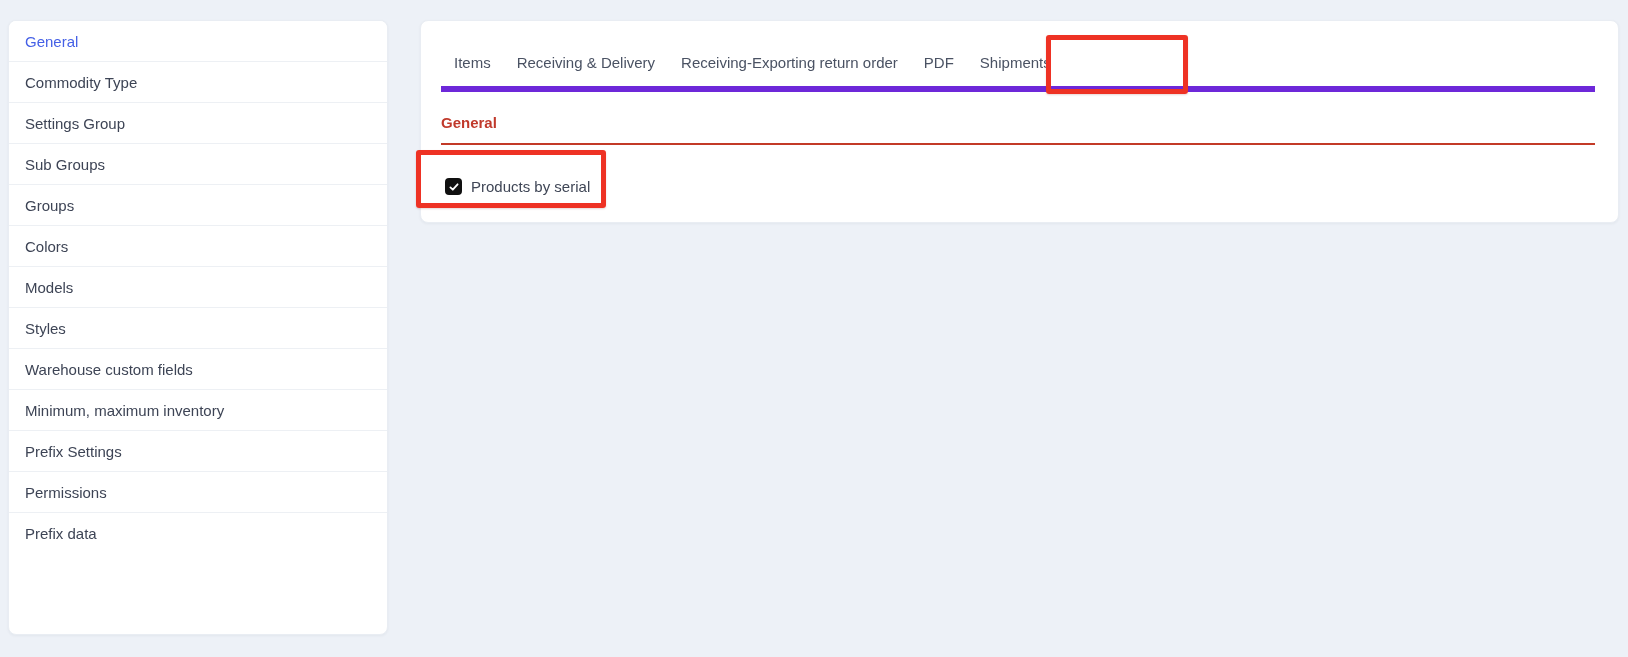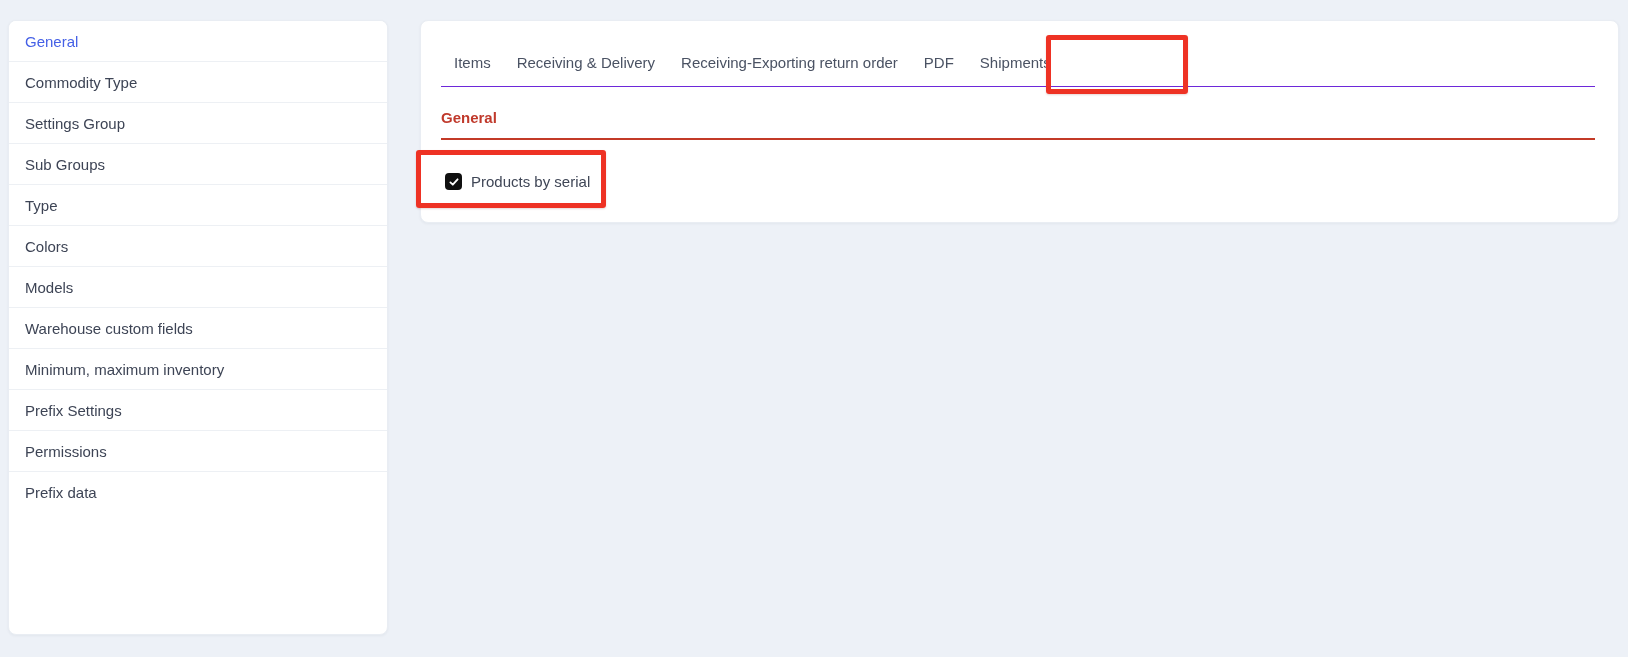--- a/index.html
+++ b/index.html
@@ -44,21 +44,21 @@
     width: 1199px; height: 203px;
     background: #ffffff;
     border: 1px solid #e9edf3;
     border-radius: 8px;
     box-shadow: 0 1px 3px rgba(20,30,55,0.05);
   }
   .tabs {
     display: flex;
     align-items: flex-end;
     margin: 31px 23px 0 20px;
-    border-bottom: 1px solid #6d28d9;
+    border-bottom: 6px solid #6d28d9;
   }
   .tab {
     padding: 0 13px 12px 13px;
     font-size: 15px;
     line-height: 22px;
     color: #4a5263;
     white-space: nowrap;
     cursor: pointer;
     position: relative;
   }
@@ -118,23 +118,24 @@
 </head>
 <body>
 
 <div class="screen">
 
   <nav class="sidebar">
     <div class="side-item active">General</div>
     <div class="side-item">Commodity Type</div>
     <div class="side-item">Settings Group</div>
     <div class="side-item">Sub Groups</div>
-    <div class="side-item">Type</div>
+    <div class="side-item">Groups</div>
     <div class="side-item">Colors</div>
     <div class="side-item">Models</div>
+    <div class="side-item">Styles</div>
     <div class="side-item">Warehouse custom fields</div>
     <div class="side-item">Minimum, maximum inventory</div>
     <div class="side-item">Prefix Settings</div>
     <div class="side-item">Permissions</div>
     <div class="side-item">Prefix data</div>
   </nav>
 
   <section class="main-card">
     <div class="tabs">
       <span class="tab">Items</span>

